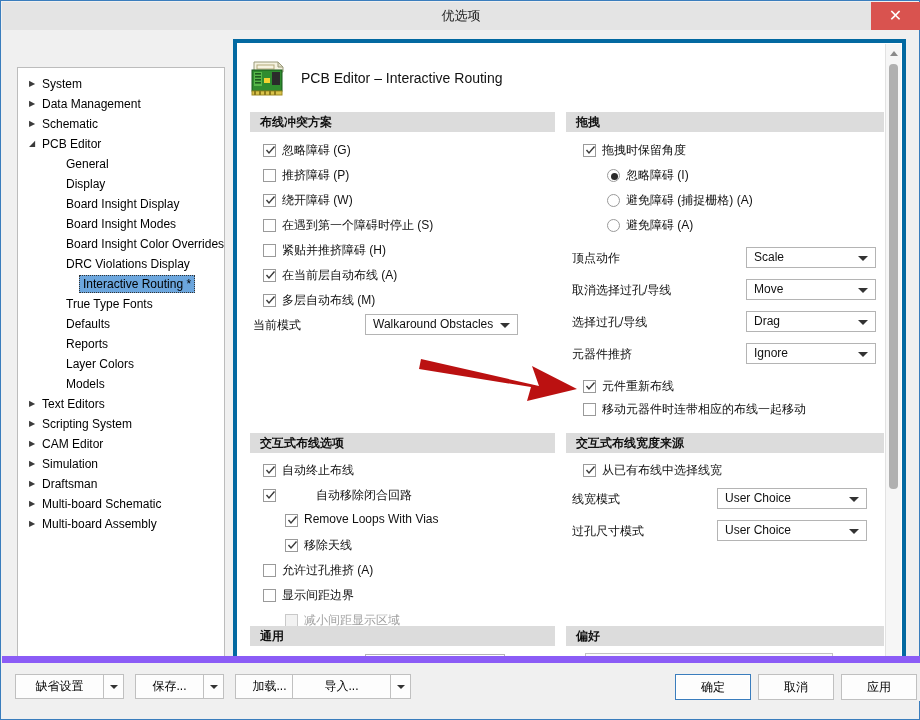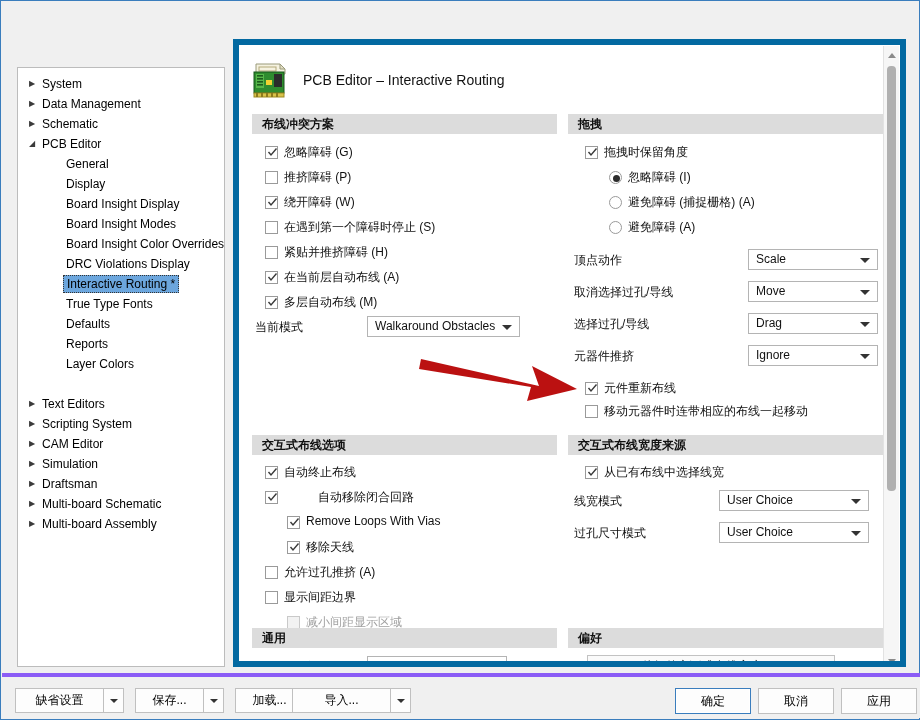--- a/index.html
+++ b/index.html
@@ -53,21 +53,21 @@
   }
   .tnode .lbl{position:absolute;top:0;}
   .tnode.sel .lbl{
     background:#6ca6dd;border:1px dotted #333;
     padding:0 3px;margin-left:-3px;box-sizing:border-box;height:18px;
     line-height:17px;top:1px;
   }
   
   .content{
     position:absolute;left:232px;top:38px;width:673px;height:628px;
-    background:#fff;border:6px solid #0369a1;box-sizing:border-box;
+    background:#fff;border:4px solid #0369a1;box-sizing:border-box;
     overflow:hidden;
   }
   .pcbicon{position:absolute;left:13px;top:17px;width:40px;height:38px;}
   .headtitle{
     position:absolute;left:64px;top:27px;font-size:14px;color:#111;
   }
   .secthead{
     position:absolute;height:20px;line-height:20px;background:#dcdcdc;
     font-weight:bold;font-size:12px;color:#111;
   }
@@ -120,22 +120,22 @@
   .vscroll .up{top:2px;}
   .vscroll .up .tri{top:5px;border-bottom:5px solid #8a8a8a;}
   .vscroll .down{bottom:2px;}
   .vscroll .down .tri{top:5px;border-top:5px solid #8a8a8a;}
   .vscroll .thumb{
     position:absolute;left:3px;top:20px;width:9px;height:425px;
     background:#b0b0b0;border-radius:4px;cursor:pointer;
   }
   
   .footer{
-    position:absolute;left:1px;bottom:1px;width:918px;height:45px;
-    background:#f0f0f0;border-top:4px solid #8b5cf6;box-sizing:border-box;
+    position:absolute;left:1px;bottom:18px;width:918px;height:45px;
+    background:#f0f0f0;border-top:7px solid #8b5cf6;box-sizing:border-box;
   }
   .splitbtn{position:absolute;top:11px;height:25px;}
   .splitbtn .main{
     position:absolute;left:0;top:0;height:25px;background:#fdfdfd;
     border:1px solid #c0c0c0;box-sizing:border-box;font-size:12px;
     line-height:23px;text-align:center;cursor:pointer;
   }
   .splitbtn .drop{
     position:absolute;top:0;width:20px;height:25px;background:#fdfdfd;
     border:1px solid #c0c0c0;border-left:none;box-sizing:border-box;
@@ -154,20 +154,24 @@
   .fbtn.primary{border:1px solid #3a7dbd;box-shadow:inset 0 0 0 1px #fff;}
   
   .redarrow{position:absolute;left:418px;top:352px;width:165px;height:52px;
             pointer-events:none;}
 </style>
 </head>
 <body>
 
 <div class="window">
 
+  <div class="titlebar">
+    <div class="title">优选项</div>
+    <div class="closebtn">✕</div>
+  </div>
 
 
   <div class="tree" id="tree">
       <div class="tnode" style="top: 6px; position: absolute; left: 0px; width: 206px;">
         <span class="arrow" style="left: 8px;">▶</span>
         <span class="lbl" style="left: 24px;">System</span>
       </div>
       <div class="tnode" style="top: 26px; position: absolute; left: 0px; width: 206px;">
         <span class="arrow" style="left: 8px;">▶</span>
         <span class="lbl" style="left: 24px;">Data Management</span>
@@ -191,34 +195,37 @@
       </div>
       <div class="tnode" style="top: 126px; position: absolute; left: 0px; width: 206px;">
         <span class="lbl" style="left: 48px;">Board Insight Display</span>
       </div>
       <div class="tnode" style="top: 166px; position: absolute; left: 0px; width: 206px;">
         <span class="lbl" style="left: 48px;">Board Insight Color Overrides</span>
       </div>
       <div class="tnode" style="top: 186px; position: absolute; left: 0px; width: 206px; padding-left: 48px;">
         <span class="lbl" style="left: 48px;">DRC Violations Display</span>
       </div>
-      <div class="tnode sel" style="top: 206px; position: absolute; left: 0px; width: 196px;">
+      <div class="tnode sel" style="top: 206px; position: absolute; left: 16px; width: 196px;">
         <span class="lbl" style="left: 48px;">Interactive Routing *</span>
       </div>
       <div class="tnode" style="top: 226px; position: absolute; left: 0px; width: 206px;">
         <span class="lbl" style="left: 48px;">True Type Fonts</span>
       </div>
       <div class="tnode" style="top: 246px; position: absolute; left: 0px; width: 206px;">
         <span class="lbl" style="left: 48px;">Defaults</span>
       </div>
       <div class="tnode" style="top: 266px; position: absolute; left: 0px; width: 249px;">
         <span class="lbl" style="left: 48px;">Reports</span>
       </div>
       <div class="tnode" style="top: 286px; position: absolute; left: 0px; width: 206px;">
         <span class="lbl" style="left: 48px;">Layer Colors</span>
+      </div>
+      <div class="tnode" style="top: 306px; position: absolute; left: 0px; width: 206px;">
+        <span class="lbl" style="left: 48px;">Models</span>
       </div>
       <div class="tnode" style="top: 326px; position: absolute; left: 0px; width: 206px;">
         <span class="arrow" style="left: 8px;">▶</span>
         <span class="lbl" style="left: 24px;">Text Editors</span>
       </div>
       <div class="tnode" style="top: 346px; position: absolute; left: 0px; width: 206px;">
         <span class="arrow" style="left: 8px;">▶</span>
         <span class="lbl" style="left: 24px;">Scripting System</span>
       </div>
       <div class="tnode" style="top: 366px; position: absolute; left: 0px; width: 206px;">

